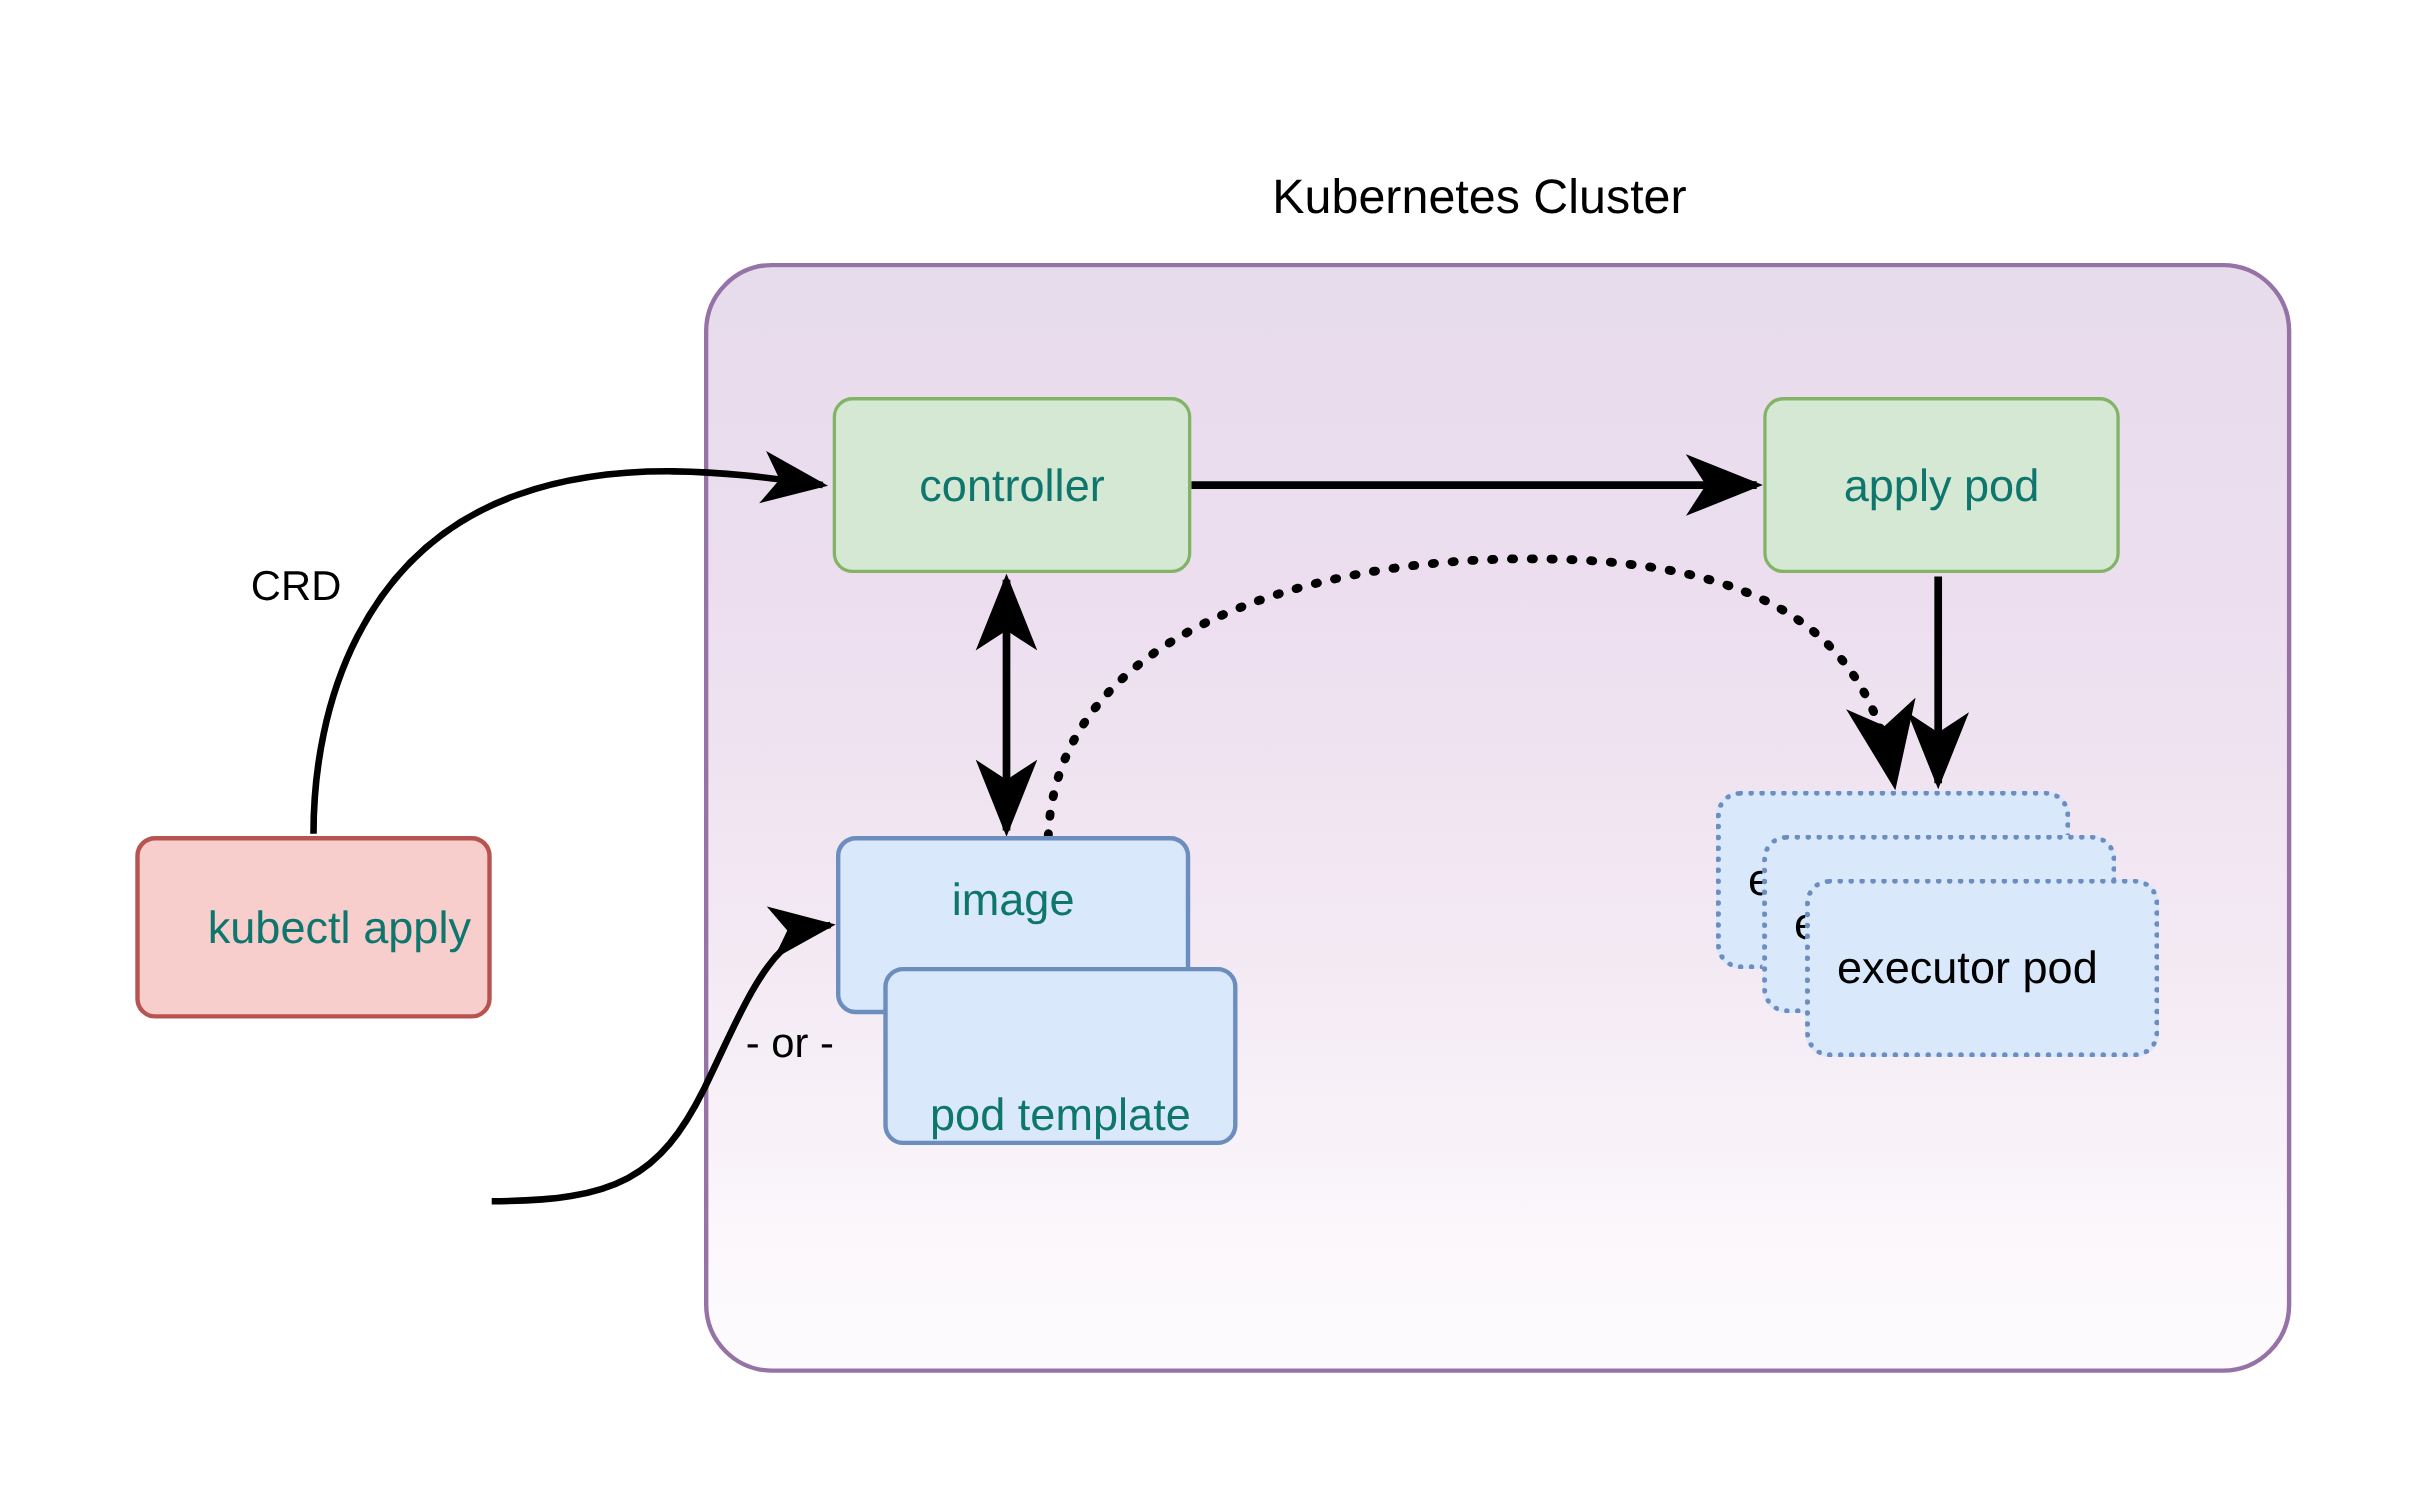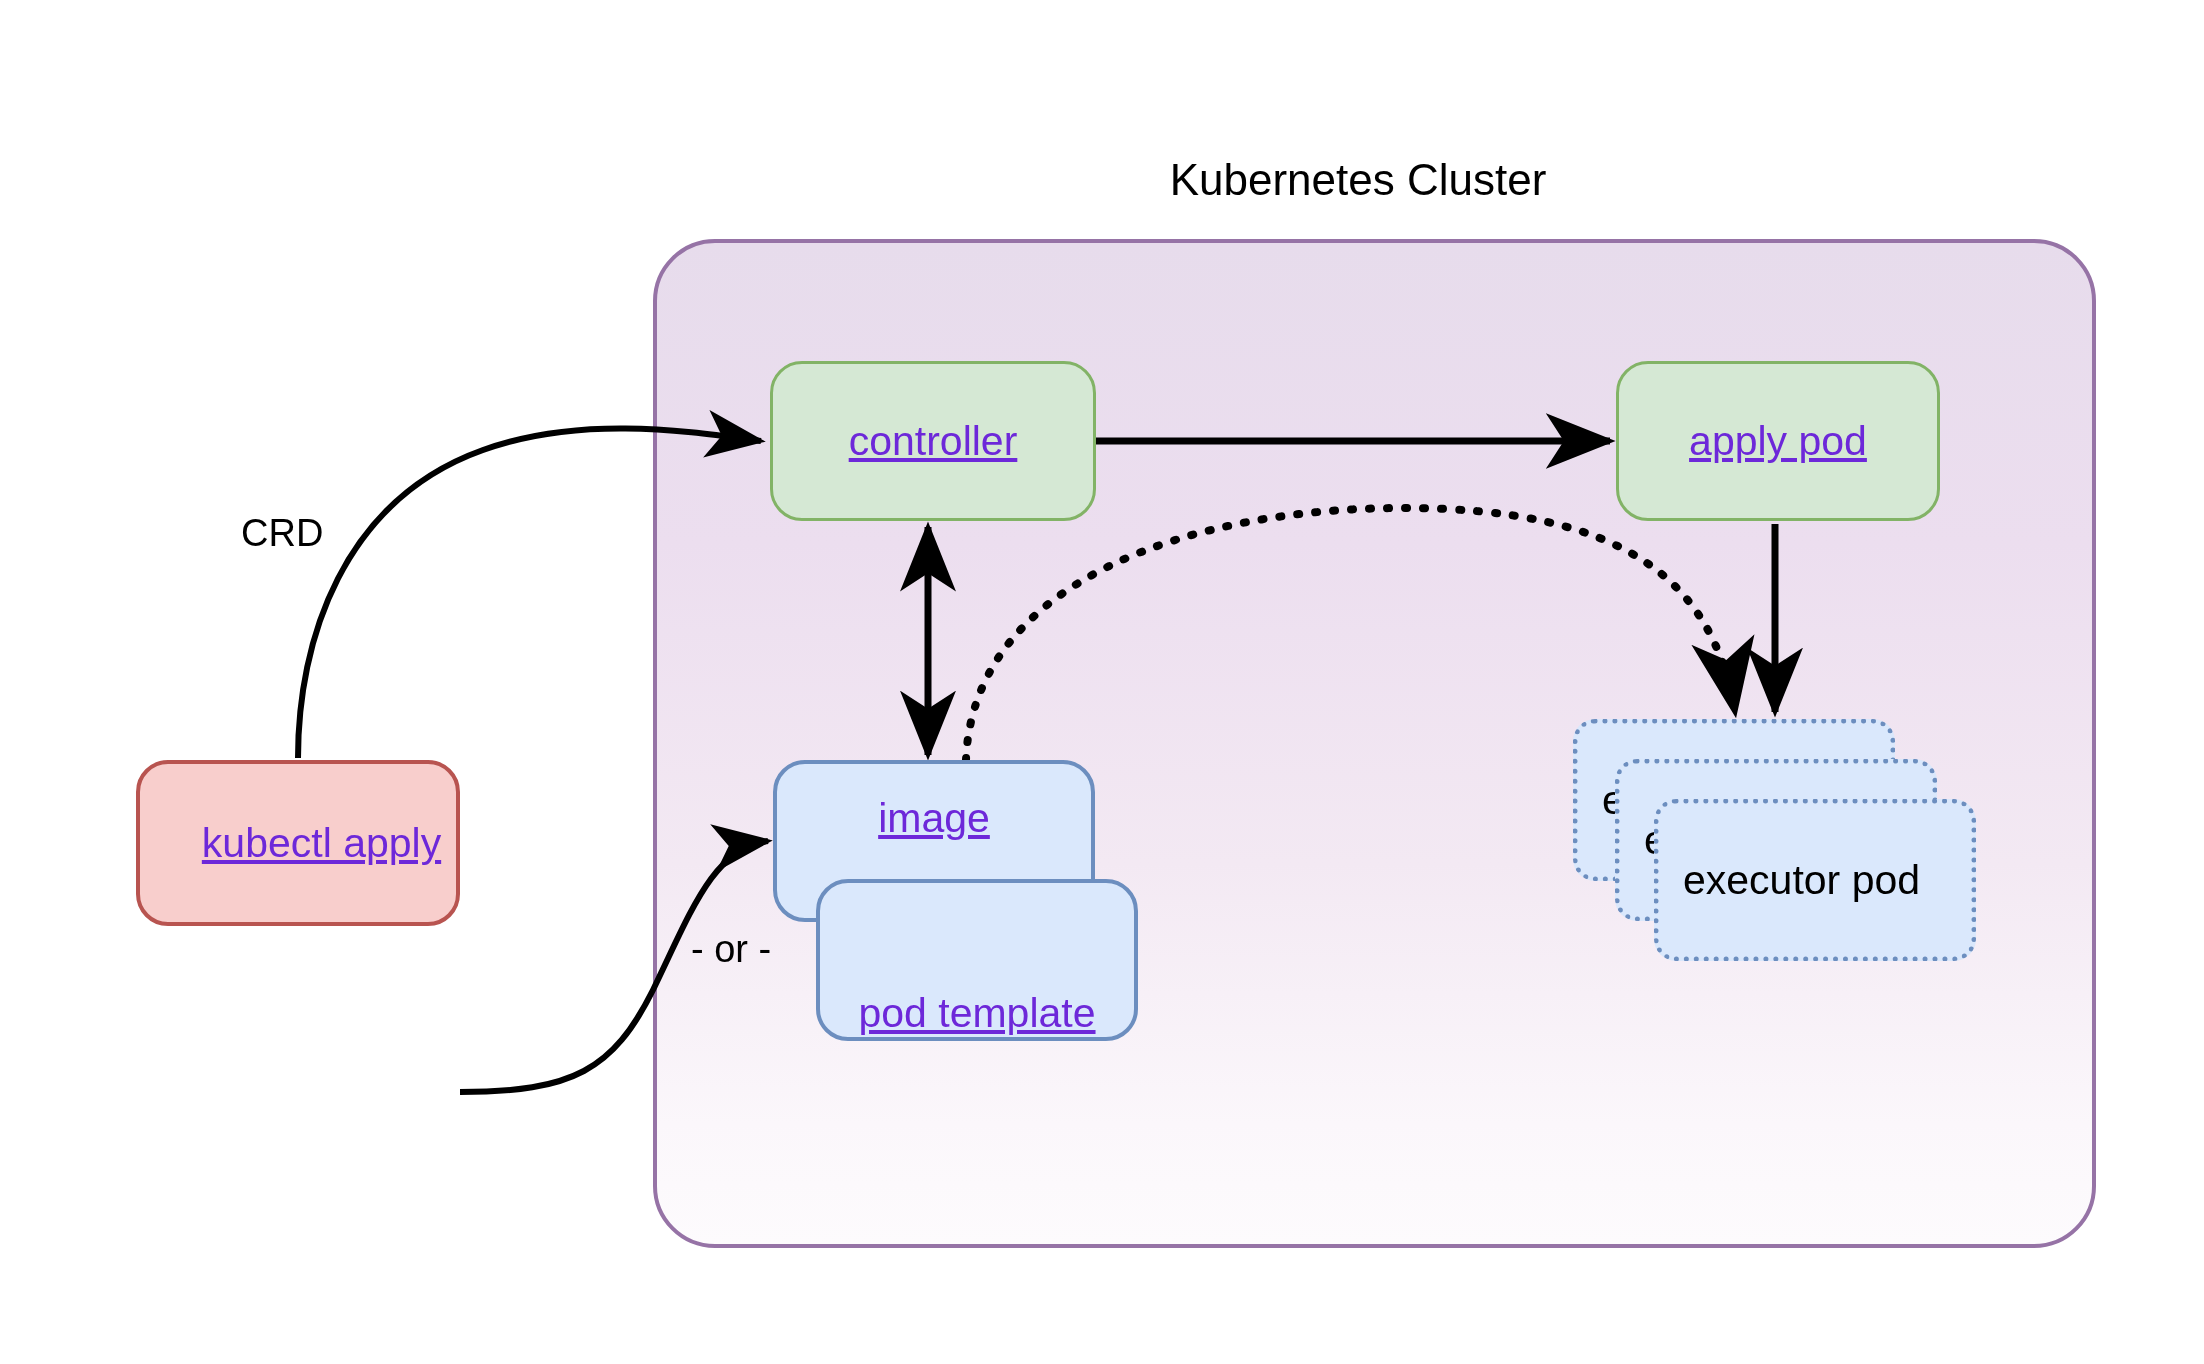--- a/index.html
+++ b/index.html
@@ -9,42 +9,41 @@
   }
   body {
     width: 2204px;
     height: 1364px;
     font-family: "Liberation Sans", sans-serif;
     overflow: hidden;
     position: relative;
   }
   #diagram-root {
     position: absolute;
-    left: 13px; top: 0;
+    left: 0; top: 0;
     width: 1748px;
     height: 1364px;
   }
   .svg-layer {
     position: absolute;
     left: 0; top: 0;
     width: 2204px;
     height: 1364px;
   }
   .node {
     position: absolute;
     box-sizing: border-box;
     display: flex;
     align-items: center;
     justify-content: center;
     text-align: center;
     font-size: 41px;
     line-height: 1.18;
-    color: #6d28d9;
-    border-radius: 32px;
-    text-decoration: underline;
+    color: #0f766e;
+    border-radius: 18px;
   }
   .node-green {
     background: #d5e8d4;
     border: 3px solid #82b366;
   }
   .node-red {
     background: #f8cecc;
     border: 4px solid #b85450;
     padding-left: 47px;
   }

